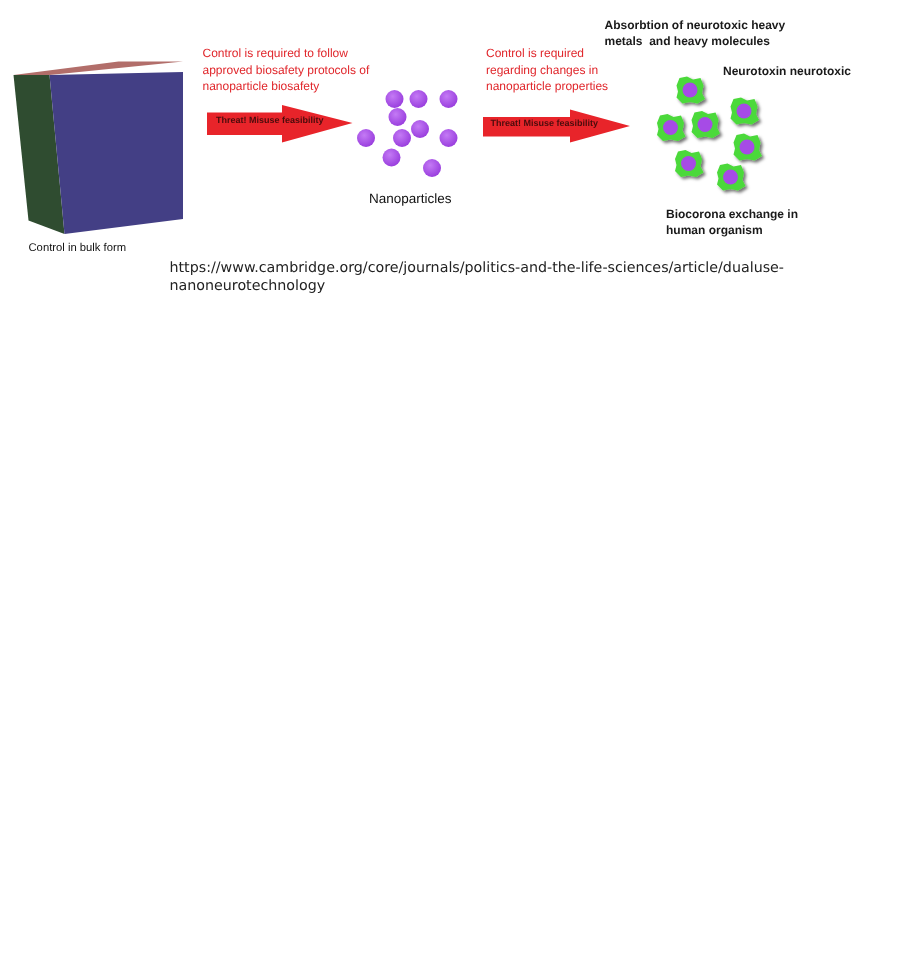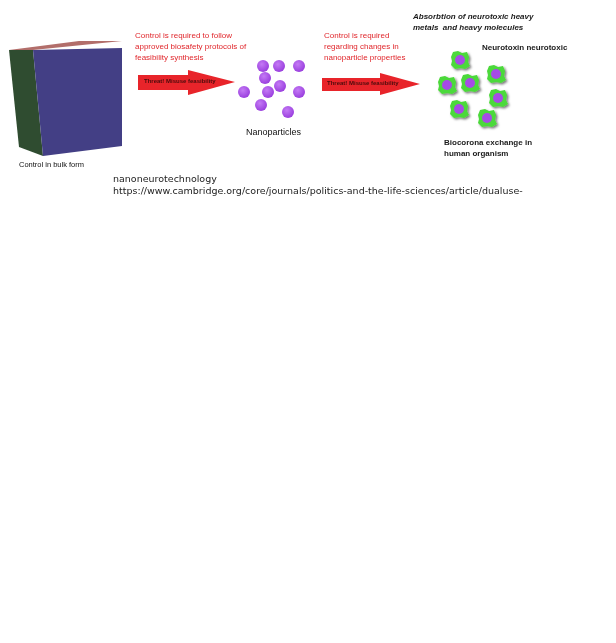--- a/index.html
+++ b/index.html
@@ -19,21 +19,21 @@
 <svg width="130" height="130" style="left:0;top:0;">
   <polygon points="9,50 33,50 122,41 79,41" fill="#b26e6a"></polygon>
   <polygon points="9,50 33,50 43,156 19,147" fill="#2f4c30"></polygon>
   <polygon points="33,50 122,48 122,146 43,156" fill="#433f85"></polygon>
 </svg>
 <div class="abs label" style="left:19px;top:160px;font-size:7.5px;">Control in bulk form</div>
 
 <div class="abs red-text" style="left:135px;top:30px;">
   <div>Control is required to follow</div>
   <div>approved biosafety protocols of</div>
-  <div>feasibility synthesis</div>
+  <div>nanoparticle biosafety</div>
 </div>
 <svg width="100" height="30" style="left:138px;top:70px;">
   <polygon points="0,5 50,5 50,0 97,12 50,25 50,20 0,20" fill="#e8242a"></polygon>
 </svg>
 <div class="arrow-label" style="left:144px;top:78px;">Threat! Misuse feasibility</div>
 
 <svg width="90" height="80" style="left:232px;top:56px;">
   <defs>
     <radialGradient id="np" cx="40%" cy="35%" r="65%">
       <stop offset="0%" stop-color="#c47af5"></stop>
@@ -58,21 +58,21 @@
 <div class="abs red-text" style="left:324px;top:30px;">
   <div>Control is required</div>
   <div>regarding changes in</div>
   <div>nanoparticle properties</div>
 </div>
 <svg width="100" height="30" style="left:322px;top:73px;">
   <polygon points="0,5 58,5 58,0 98,11 58,22 58,18 0,18" fill="#e8242a"></polygon>
 </svg>
 <div class="arrow-label" style="left:327px;top:80px;">Threat! Misuse feasibility</div>
 
-<div class="abs black-bold" style="left:413px;top:11px;font-style:italic;">
+<div class="abs black-bold" style="left:403px;top:11px;">
   <div>Absorbtion of neurotoxic heavy</div>
   <div style="white-space:pre;">metals  and heavy molecules</div>
 </div>
 <div class="abs black-bold" style="left:482px;top:42px;">Neurotoxin neurotoxic</div>
 
 <svg width="90" height="90" style="left:430px;top:52px;">
   <defs>
     <filter id="sh" x="-20%" y="-20%" width="150%" height="150%">
       <feDropShadow dx="1.5" dy="1.5" stdDeviation="1" flood-color="#000" flood-opacity="0.55"></feDropShadow>
     </filter>
@@ -91,15 +91,15 @@
     <use href="#corona" x="57" y="66"></use>
   </g>
 </svg>
 
 <div class="abs black-bold" style="left:444px;top:137px;">
   <div>Biocorona exchange in</div>
   <div>human organism</div>
 </div>
 
 <div class="abs url" style="left:113px;top:173px;">
+  <div>https://www.cambridge.org/core/journals/politics-and-the-life-sciences/article/dualuse-</div>
   <div>nanoneurotechnology</div>
-  <div>https://www.cambridge.org/core/journals/politics-and-the-life-sciences/article/dualuse-</div>
 </div>
 
 </body></html>

